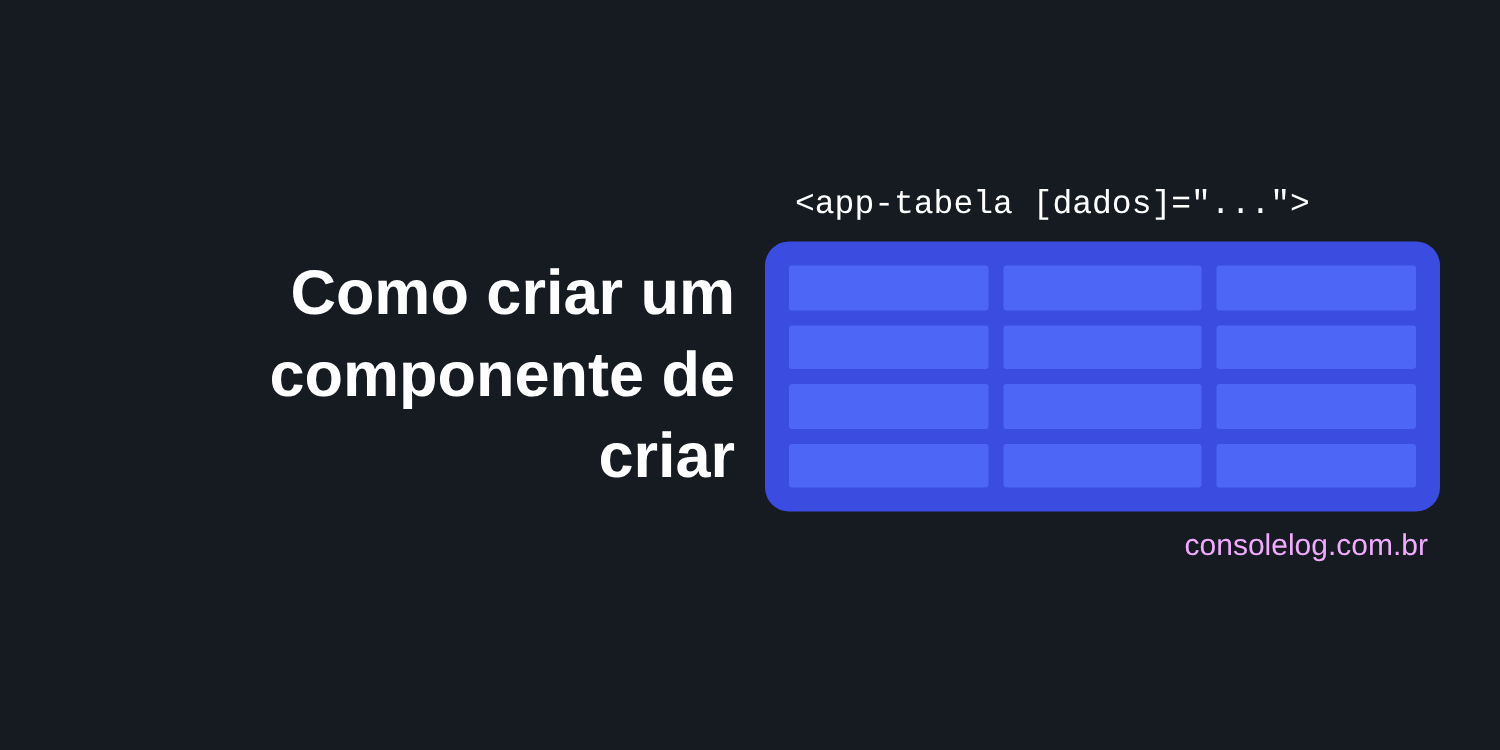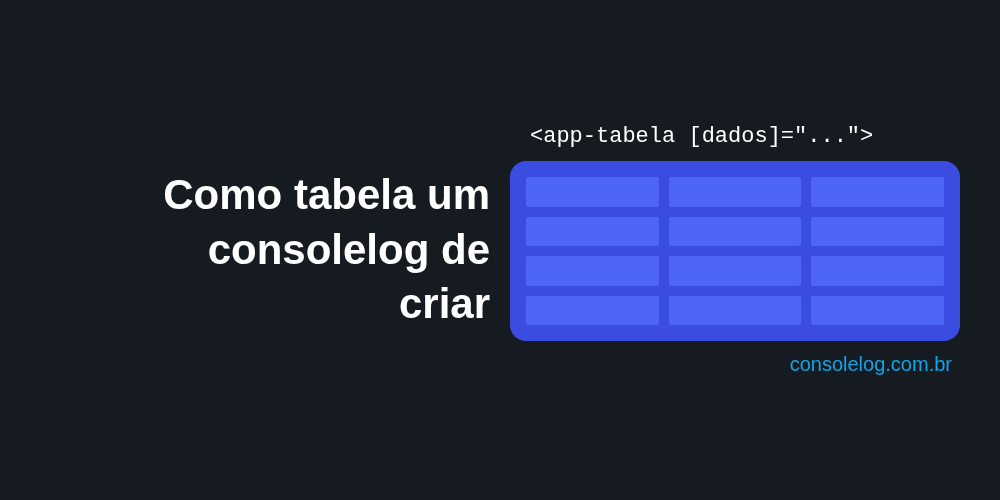--- a/index.html
+++ b/index.html
@@ -52,36 +52,36 @@
       grid-template-columns: repeat(3, 1fr);
       grid-template-rows: repeat(4, 1fr);
       gap: 10px;
       height: 180px;
     }
     .table-cell {
       background-color: #4d66f5;
       border-radius: 2px;
     }
     .site-credit {
-      color: #0ea5e9;
+      color: #f0abfc;
       font-size: 20px;
       font-weight: 400;
       text-align: right;
       margin-top: 12px;
       padding-right: 8px;
     }
   </style>
 </head>
 <body>
 
 <div class="container">
   <div class="title-section">
     <h1 class="title">
-      <span>Como tabela um</span><br>
-      <span>consolelog de</span><br>
+      <span>Como criar um</span><br>
+      <span>componente de</span><br>
       <span>criar</span>
     </h1>
   </div>
   <div class="illustration-section">
     <div class="code-label">&lt;app-tabela [dados]="..."&gt;</div>
     <div class="table-box">
       <div class="table-cell"></div>
       <div class="table-cell"></div>
       <div class="table-cell"></div>
       <div class="table-cell"></div>

